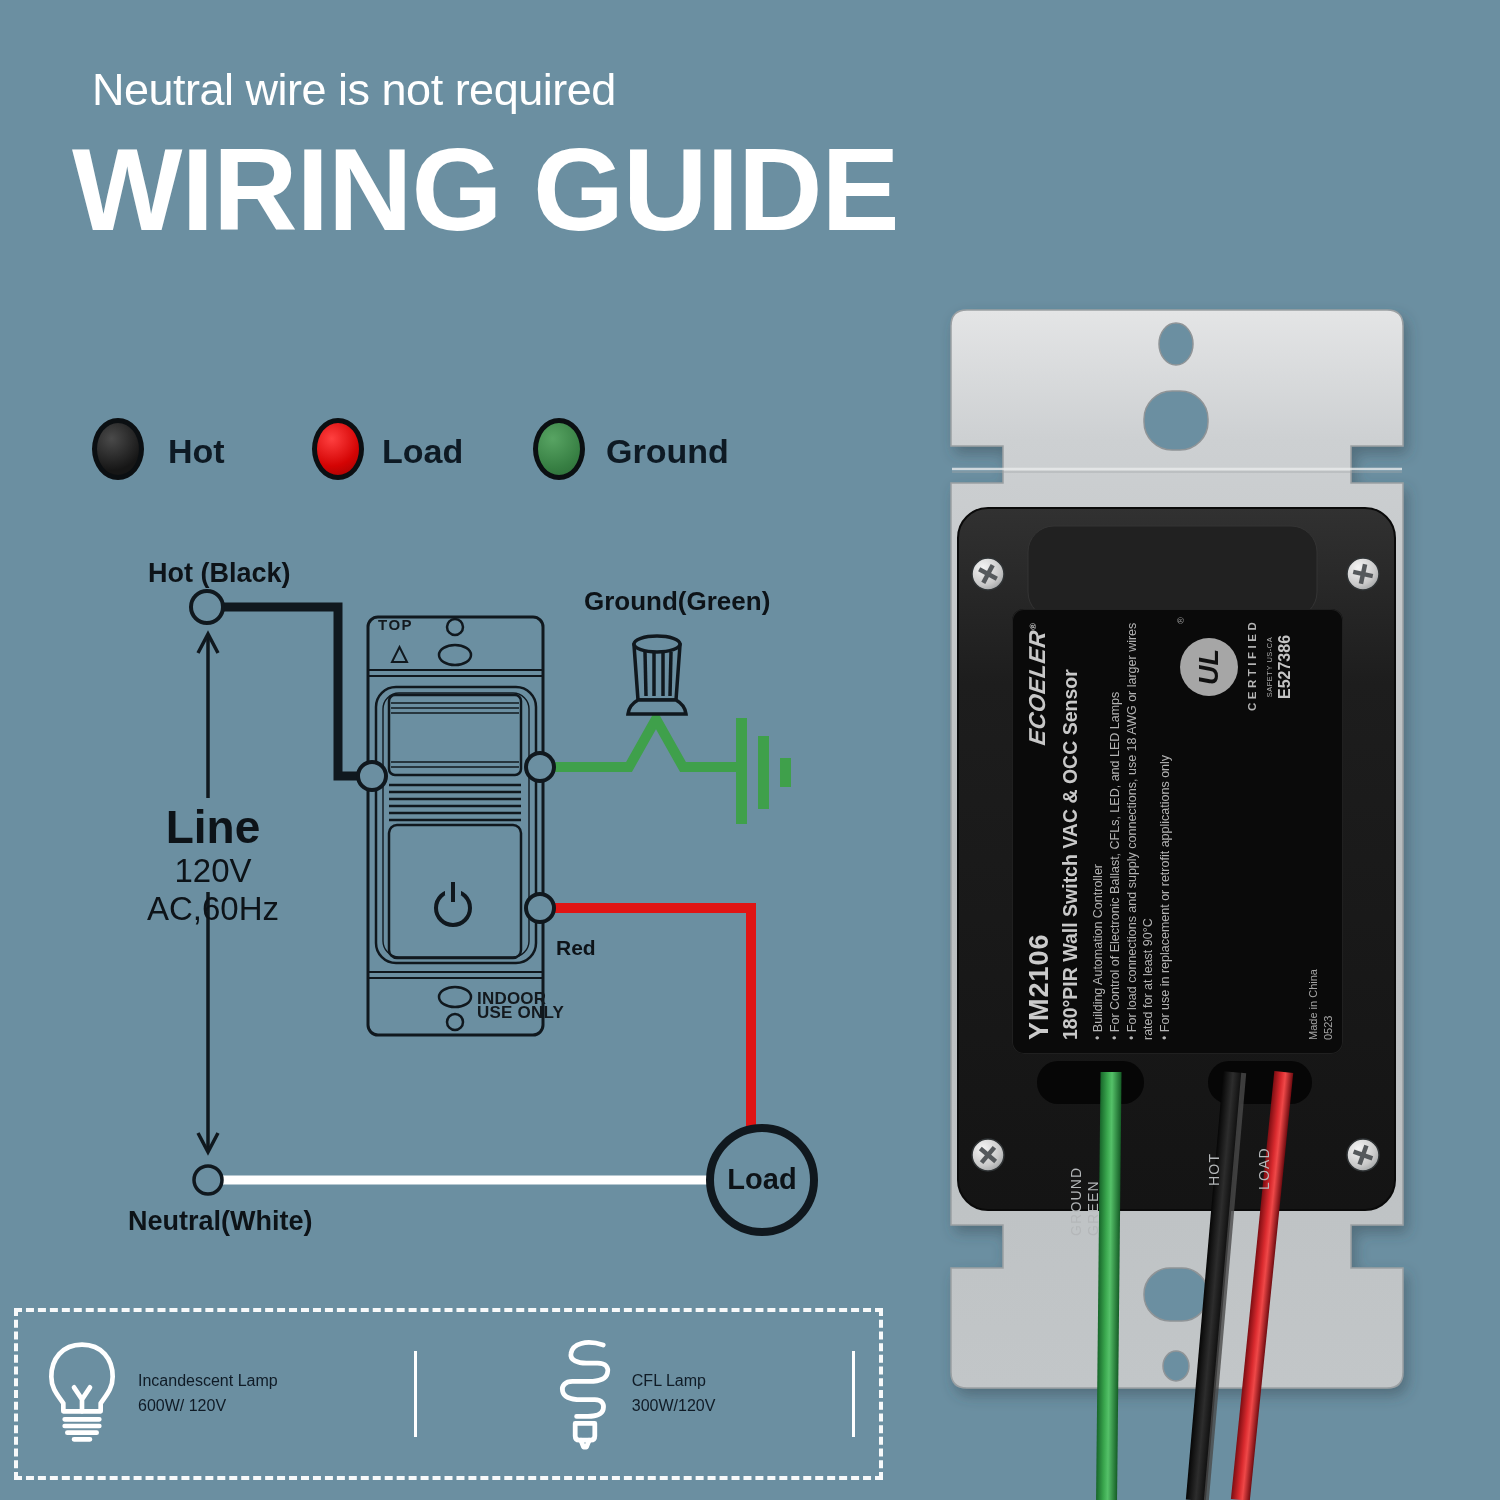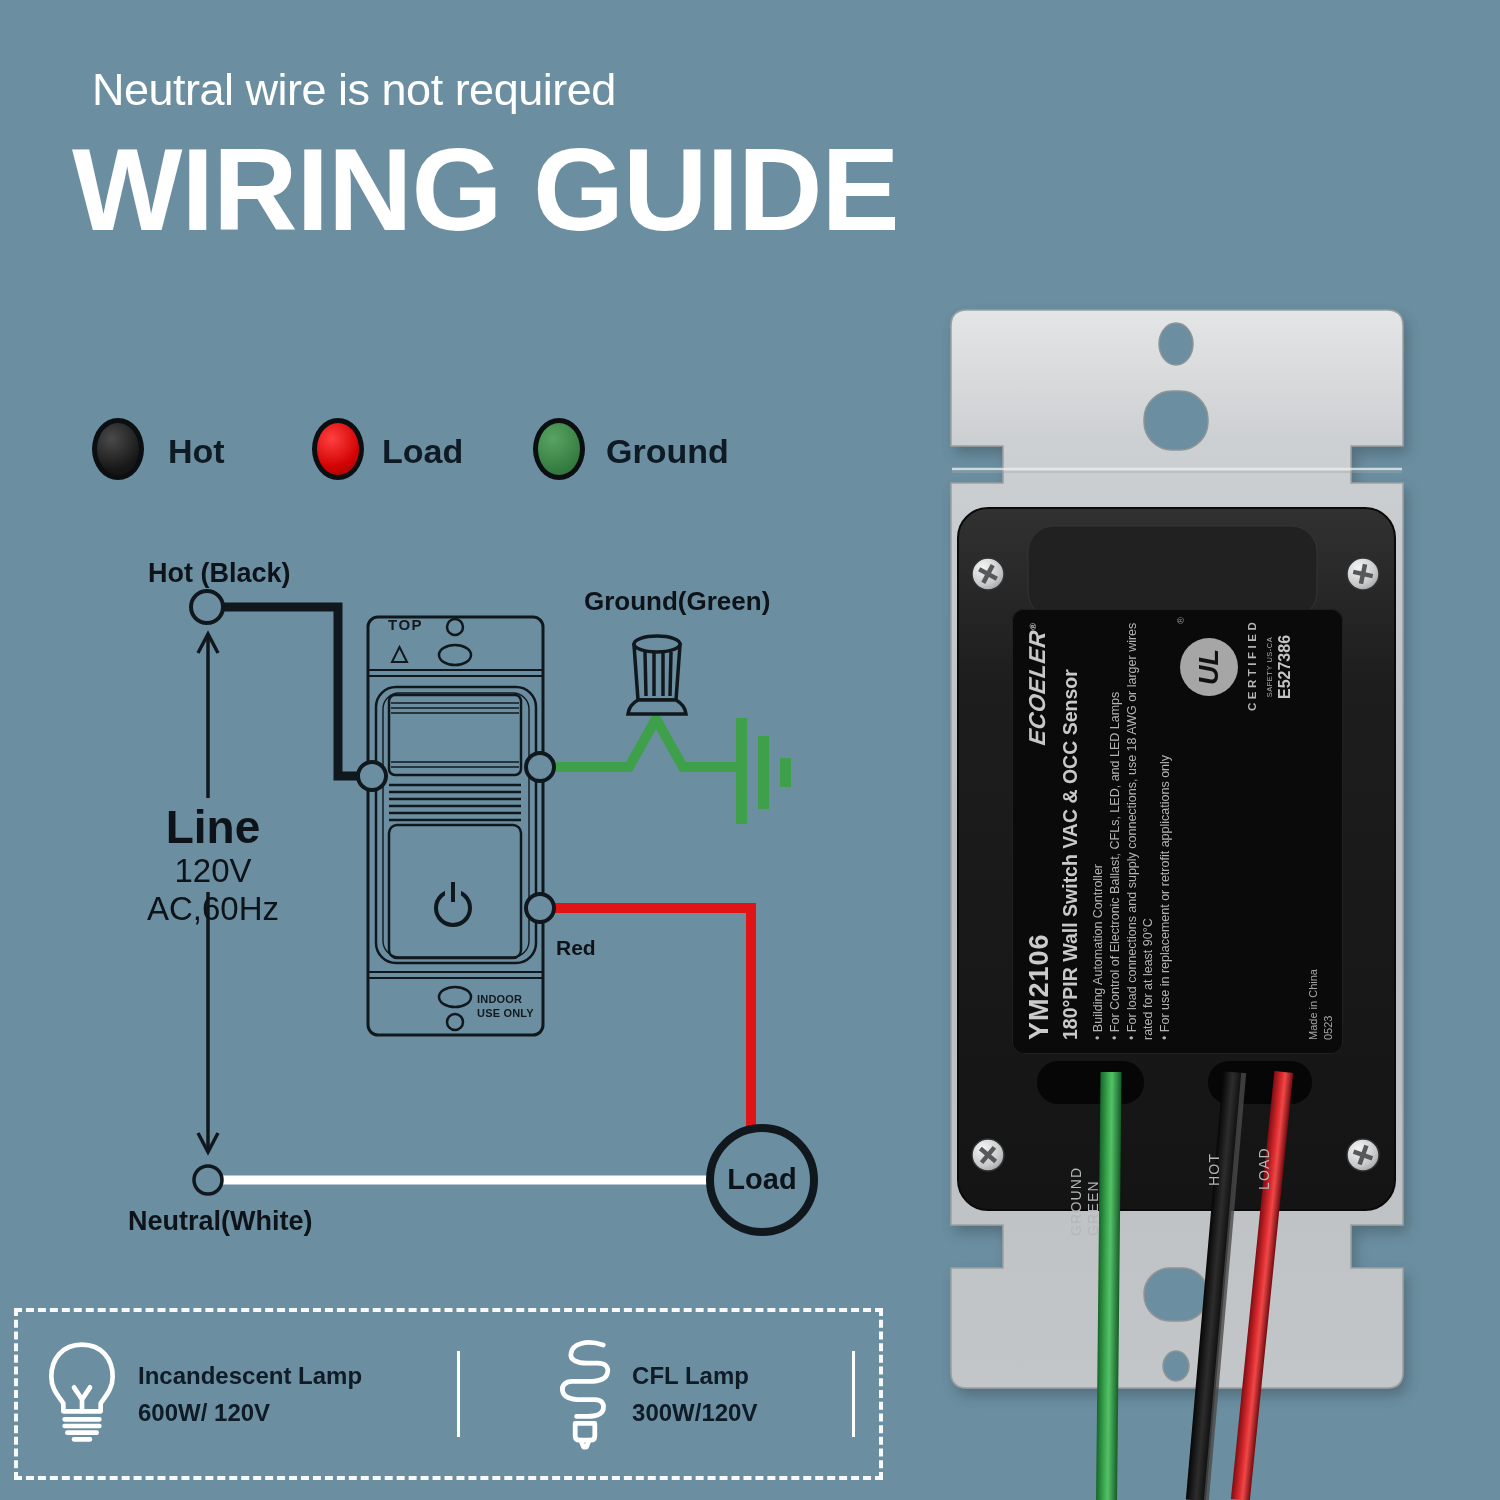--- a/index.html
+++ b/index.html
@@ -37,26 +37,26 @@
   .ul-circle{width:58px;height:58px;border-radius:50%;background:#a6a6a6;color:#101010;display:flex;align-items:center;justify-content:center;
              font-size:27px;font-weight:800;font-style:italic;margin:0 auto;position:relative}
   .ul-reg{position:absolute;right:8px;top:164px;font-size:9px;color:#9d9d9d}
   .ul-cert{font-size:11.5px;font-weight:600;letter-spacing:3.5px;color:#b5b5b5;margin-top:8px}
   .ul-safety{font-size:7.5px;letter-spacing:.5px;color:#a9a9a9;margin-top:7px}
   .ul-file{font-size:16px;font-weight:700;color:#c4c4c4;margin-top:2px}
   .made-in{position:absolute;left:14px;bottom:8px;font-size:11px;line-height:1.3;color:#a5a5a5}
   .wirelab{font-size:14px;letter-spacing:1.2px;color:#b4b7b9;line-height:17px;white-space:nowrap}
   
   .sw-top{font-size:15px;font-weight:700;letter-spacing:1.5px;color:#13191e}
-  .sw-indoor{font-size:11px;font-weight:700;line-height:14px;color:#13191e;letter-spacing:.2px}
+  .sw-indoor{font-size:17px;font-weight:700;line-height:14px;color:#13191e;letter-spacing:.2px}
   
   .lamp-panel{left:14px;top:1308px;width:869px;height:172px;border:4px dashed rgba(255,255,255,.95);
               display:flex;align-items:center;justify-content:space-between;padding:0 24px}
   .lamp-item{display:flex;align-items:center;gap:16px}
-  .lamp-text{font-size:24px;font-weight:700;color:#0f1b26;line-height:1.55}
+  .lamp-text{font-size:16px;font-weight:400;color:#0f1b26;line-height:1.55}
   .lamp-div{width:3px;height:86px;background:#fff}
   
   .sk-ink{stroke:var(--ink)} .sk-red{stroke:var(--red)} .sk-green{stroke:var(--green)} .sk-wh{stroke:#fff}
   .f-none{fill:none} .f-bg{fill:var(--bg)} .f-green{fill:var(--green)}
 </style>
 </head>
 <body>
 
 <div class="abs wt hdr-sub">Neutral wire is not required</div>
 <div class="abs wt hdr-title">WIRING GUIDE</div>
@@ -153,21 +153,21 @@
   <circle cx="762" cy="640" r="52" class="f-none sk-ink" stroke-width="8"></circle>
 </svg>
 
 <div class="abs dg" style="left:148px;top:558px;font-size:27px">Hot (Black)</div>
 <div class="abs dg" style="left:584px;top:586px;font-size:26px">Ground(Green)</div>
 <div class="abs dg" style="left:163px;top:800px;width:100px;text-align:center;font-size:46px">Line</div>
 <div class="abs dg" style="left:115px;top:852px;width:196px;text-align:center;font-size:33px;font-weight:500">120V AC,60Hz</div>
 <div class="abs dg" style="left:556px;top:936px;font-size:21px">Red</div>
 <div class="abs dg" style="left:128px;top:1206px;font-size:27px">Neutral(White)</div>
 <div class="abs dg" style="left:712px;top:1163px;width:100px;text-align:center;font-size:29px">Load</div>
-<div class="abs sw-top" style="left:388px;top:616px">TOP</div>
+<div class="abs sw-top" style="left:378px;top:616px">TOP</div>
 <div class="abs sw-indoor" style="left:477px;top:992px">
   <div>INDOOR</div>
   <div>USE ONLY</div>
 </div>
 
 <svg class="abs" style="left:940px;top:300px" width="560" height="1200" viewBox="0 0 560 1200">
   <defs>
     <linearGradient id="metalG" x1="0" y1="0" x2="0" y2="1">
       <stop offset="0" stop-color="#e4e5e6"></stop>
         <stop offset=".12" stop-color="#cdd0d2"></stop>

